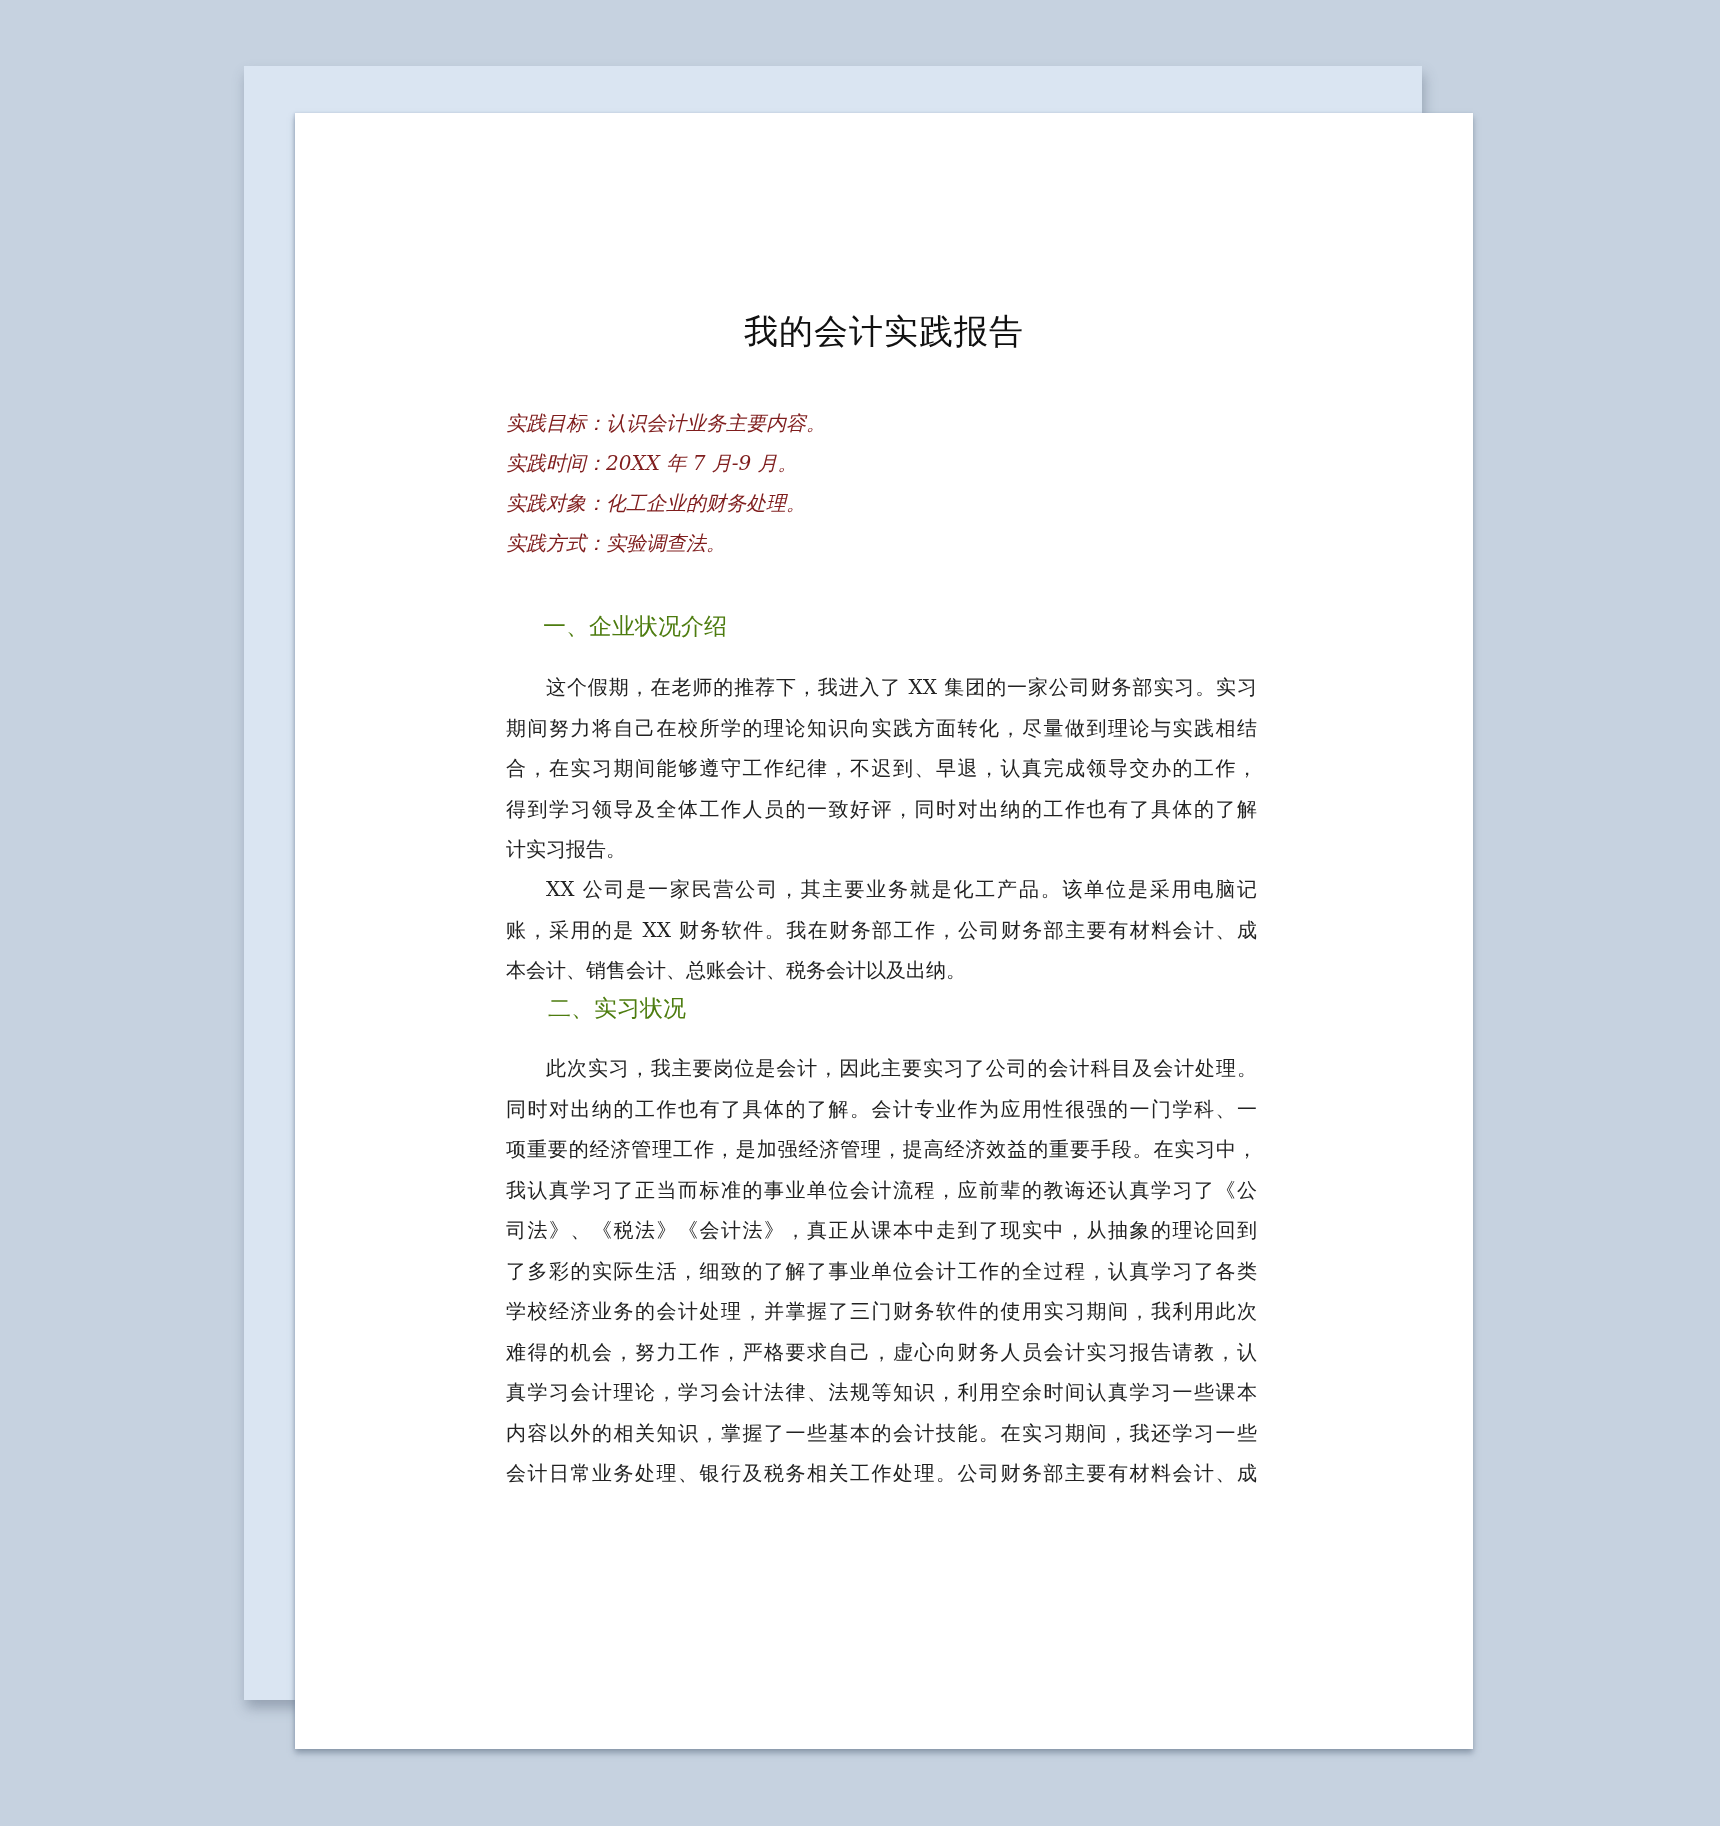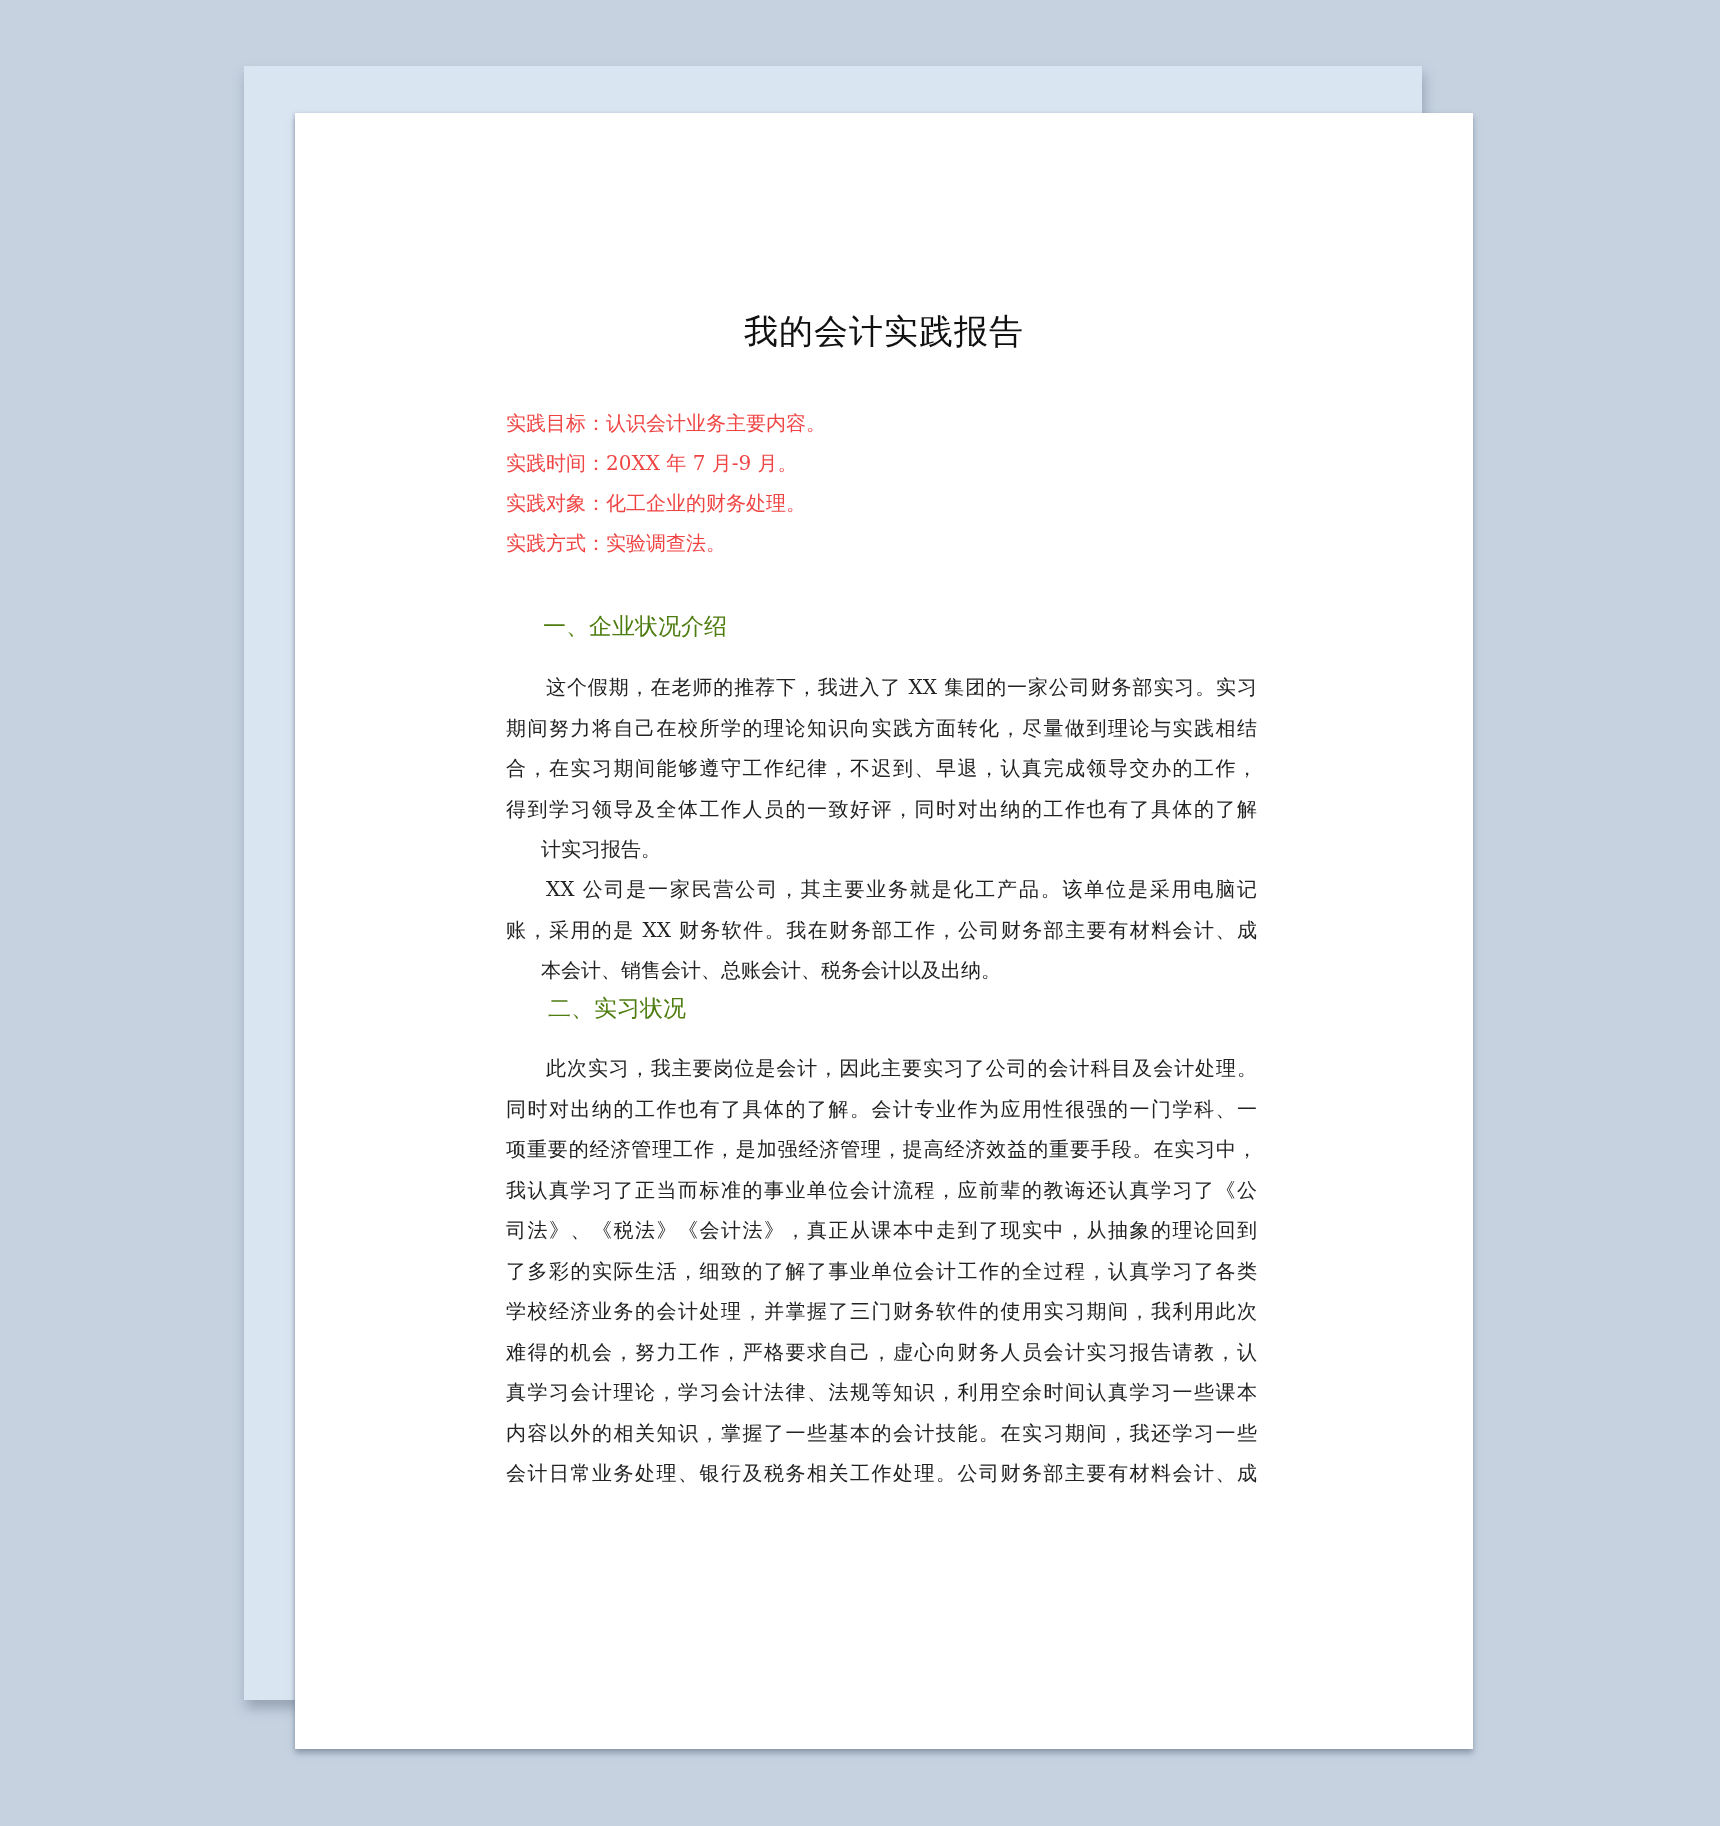--- a/index.html
+++ b/index.html
@@ -54,22 +54,23 @@
     .meta {
       position: absolute;
       left: 0;
       top: 290px;
       width: 751px;
     }
     .meta-line {
       font-size: 20px;
       line-height: 40px;
       height: 40px;
-      color: #ef4444;
+      color: #7f1d1d;
       white-space: nowrap;
+      font-style: italic;
     }
     .section-heading {
       position: absolute;
       font-family: "DejaVu Sans", "Liberation Sans", sans-serif;
       font-size: 23px;
       color: #4d7c0f;
       margin: 0;
       font-weight: normal;
       white-space: nowrap;
     }
@@ -86,21 +87,20 @@
       white-space: nowrap;
       text-align: justify;
       text-align-last: justify;
       overflow: hidden;
     }
     .line.indent {
       padding-left: 40px;
     }
     .line.last {
       text-align-last: left;
-      margin-left: 35px;
     }
   </style>
 </head>
 <body>
 
 <div class="back-page"></div>
 
 <div class="front-page">
   <div class="content">
 

